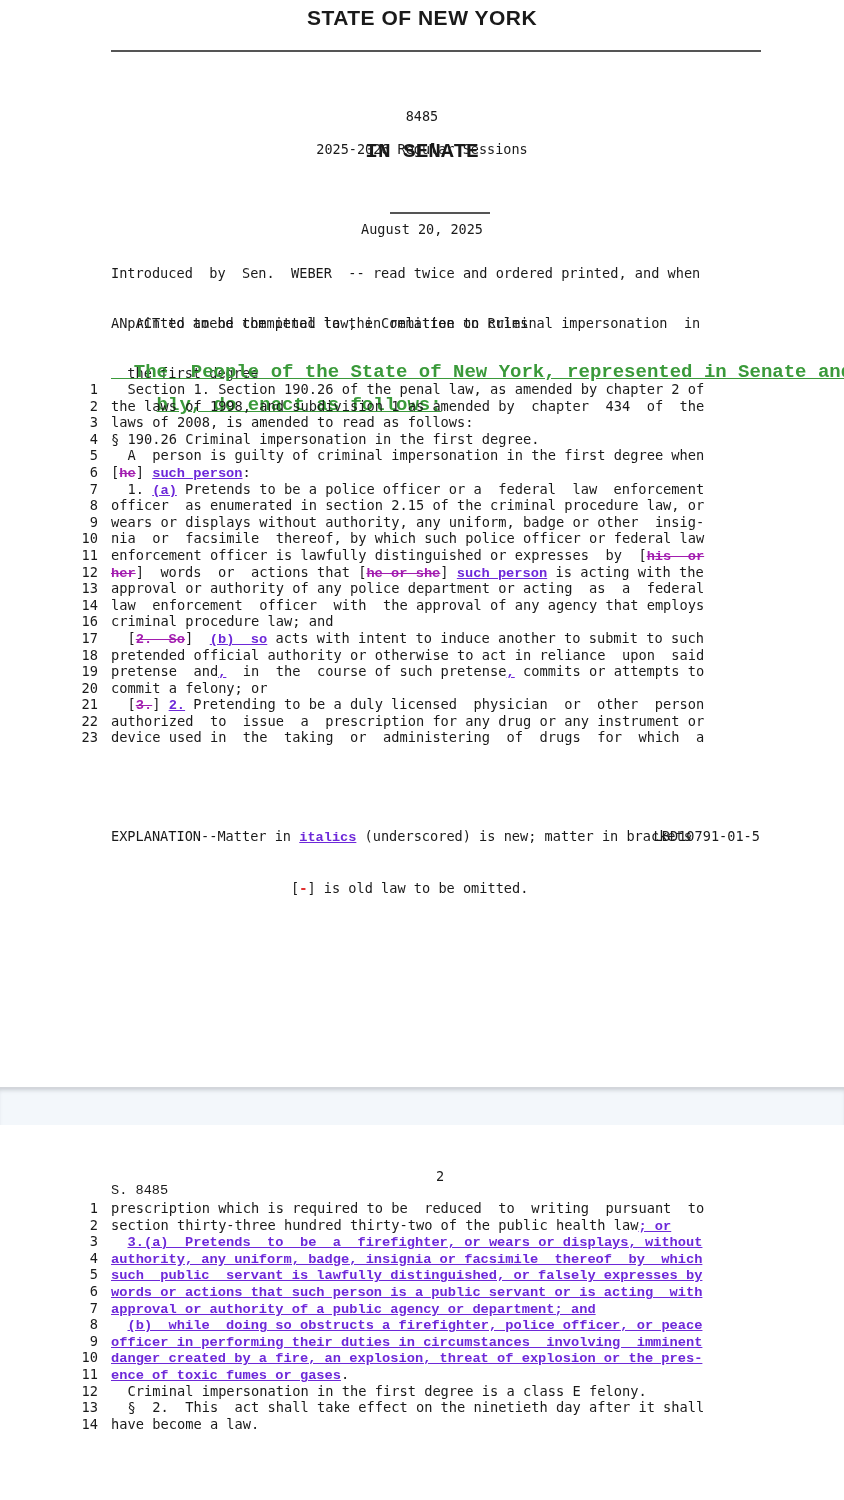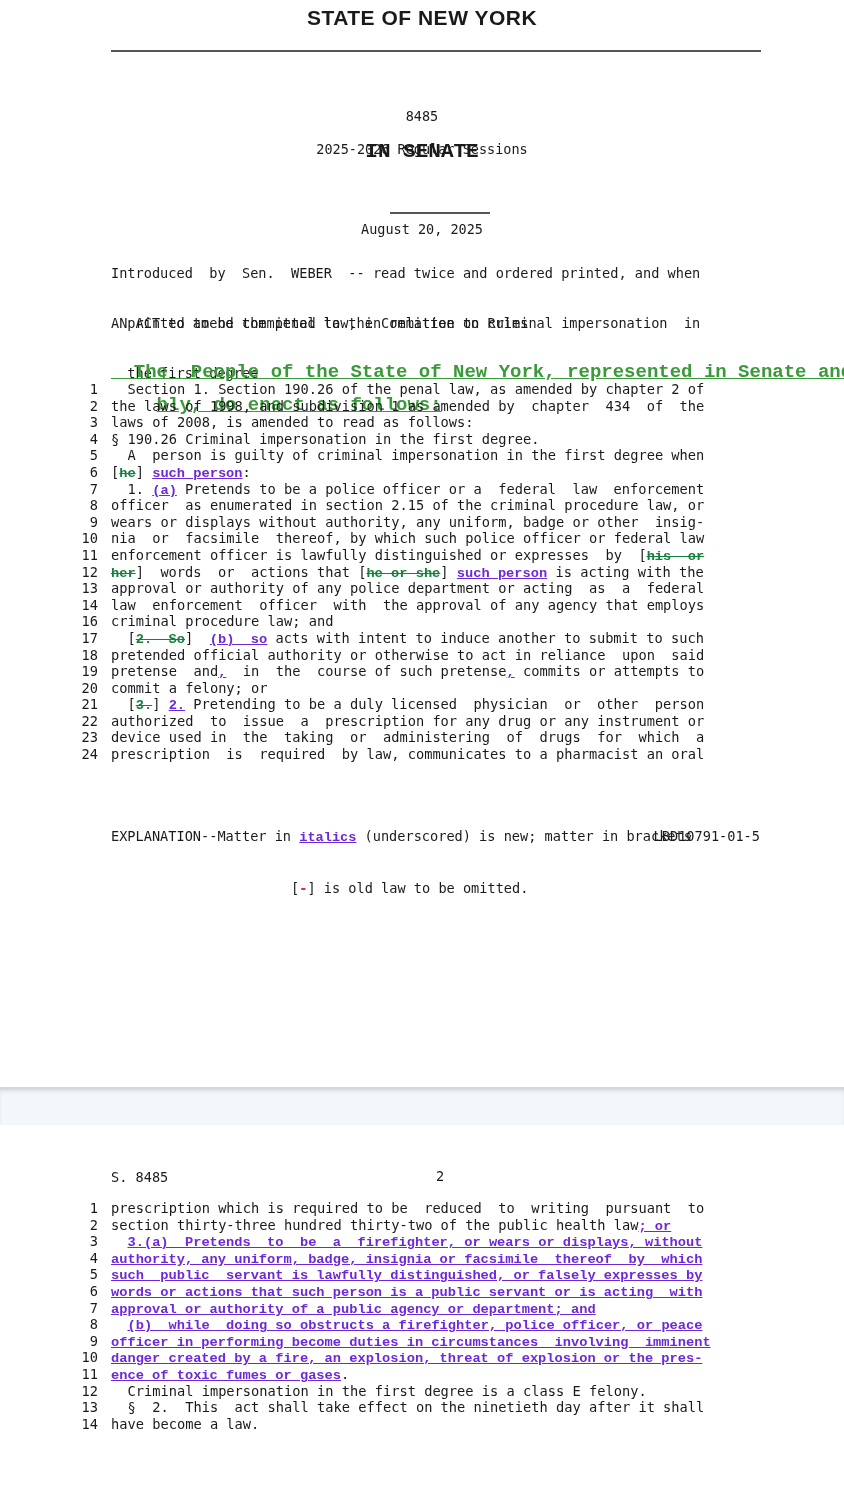--- a/index.html
+++ b/index.html
@@ -16,26 +16,26 @@
   .hr-short { position: absolute; top: 212px; left: 390px; width: 100px; height: 0; border-top: 2px solid #555; }
 
   .block { position: absolute; left: 111px; width: 650px; font-size: 13.6px; line-height: 16.5px; white-space: pre; }
   .enact { position: absolute; left: 111px; width: 650px; font-family: "Liberation Mono", monospace; font-weight: bold; font-size: 19px; line-height: 16.5px; white-space: pre; color: #3a9a3a; }
 
   .lines { position: absolute; left: 76px; width: 690px; }
   .ln { position: relative; height: 16.6px; font-size: 13.7px; line-height: 16.6px; white-space: pre; }
   .ln .num { position: absolute; left: 0; width: 22px; text-align: right; color: #1a1a1a; }
   .ln .txt { position: absolute; left: 35px; width: 650px; }
   .ins { color: #6d28d9; text-decoration: underline; font-family: "Liberation Mono", monospace; font-weight: bold; }
-  .del { color: #15803d; text-decoration: line-through; font-family: "Liberation Mono", monospace; font-weight: bold; }
+  .del { color: #a21caf; text-decoration: line-through; font-family: "Liberation Mono", monospace; font-weight: bold; }
 
   .expl { position: absolute; top: 795px; left: 111px; width: 650px; font-size: 13.6px; line-height: 16.5px; white-space: pre; }
   .lbd { position: absolute; top: 828px; left: 600px; width: 160px; text-align: right; font-size: 13.6px; }
 
-  .p2-header { position: absolute; top: 44px; left: 111px; font-size: 13.6px; }
+  .p2-header { position: absolute; top: 58px; left: 111px; font-size: 13.6px; font-family: Liberation Mono, monospace; }
   .p2-pagenum { position: absolute; top: 43px; left: 436px; font-size: 13.6px; }
 </style>
 </head>
 <body>
 
 <div class="page" id="page1">
   <div class="title">STATE OF NEW YORK</div>
   <div class="hr-long"></div>
   <div class="center-line" style="top:70px;">8485</div>
   <div class="center-line" style="top:103px;">2025-2026 Regular Sessions</div>
@@ -74,21 +74,20 @@
       <div class="ln"><span class="num">13</span><span class="txt"><span>approval or authority of any police department or acting  as  a  federal</span></span></div>
       <div class="ln"><span class="num">14</span><span class="txt"><span>law  enforcement  officer  with  the approval of any agency that employs</span></span></div>
       <div class="ln"><span class="num">16</span><span class="txt"><span>criminal procedure law; and</span></span></div>
       <div class="ln"><span class="num">17</span><span class="txt"><span>  [</span><span class="del">2.  So</span><span>]  </span><span class="ins">(b)  so</span><span> acts with intent to induce another to submit to such</span></span></div>
       <div class="ln"><span class="num">18</span><span class="txt"><span>pretended official authority or otherwise to act in reliance  upon  said</span></span></div>
       <div class="ln"><span class="num">19</span><span class="txt"><span>pretense  and</span><span class="ins">,</span><span>  in  the  course of such pretense</span><span class="ins">,</span><span> commits or attempts to</span></span></div>
       <div class="ln"><span class="num">20</span><span class="txt"><span>commit a felony; or</span></span></div>
       <div class="ln"><span class="num">21</span><span class="txt"><span>  [</span><span class="del">3.</span><span>] </span><span class="ins">2.</span><span> Pretending to be a duly licensed  physician  or  other  person</span></span></div>
       <div class="ln"><span class="num">22</span><span class="txt"><span>authorized  to  issue  a  prescription for any drug or any instrument or</span></span></div>
       <div class="ln"><span class="num">23</span><span class="txt"><span>device used in  the  taking  or  administering  of  drugs  for  which  a</span></span></div>
-      <div class="ln"><span class="num">24</span><span class="txt"><span>prescription  is  required  by law, communicates to a pharmacist an oral</span></span></div>
     </div>
 
   <div class="expl">
     <div><span>EXPLANATION--Matter in </span><span class="ins">italics</span><span> (underscored) is new; matter in brackets</span></div>
     <div><span>                      [</span><span style="color:#e03030;font-weight:bold;">-</span><span>] is old law to be omitted.</span></div>
   </div>
   <div class="lbd">LBD10791-01-5</div>
 </div>
 
 <div id="page-gap"></div>
@@ -98,20 +97,20 @@
   <div class="p2-pagenum">2</div>
   <div class="lines" id="p2-lines" style="top:75px;">
       <div class="ln"><span class="num">1</span><span class="txt"><span>prescription which is required to be  reduced  to  writing  pursuant  to</span></span></div>
       <div class="ln"><span class="num">2</span><span class="txt"><span>section thirty-three hundred thirty-two of the public health law</span><span class="ins">; or</span></span></div>
       <div class="ln"><span class="num">3</span><span class="txt"><span>  </span><span class="ins">3.(a)  Pretends  to  be  a  firefighter, or wears or displays, without</span></span></div>
       <div class="ln"><span class="num">4</span><span class="txt"><span class="ins">authority, any uniform, badge, insignia or facsimile  thereof  by  which</span></span></div>
       <div class="ln"><span class="num">5</span><span class="txt"><span class="ins">such  public  servant is lawfully distinguished, or falsely expresses by</span></span></div>
       <div class="ln"><span class="num">6</span><span class="txt"><span class="ins">words or actions that such person is a public servant or is acting  with</span></span></div>
       <div class="ln"><span class="num">7</span><span class="txt"><span class="ins">approval or authority of a public agency or department; and</span></span></div>
       <div class="ln"><span class="num">8</span><span class="txt"><span>  </span><span class="ins">(b)  while  doing so obstructs a firefighter, police officer, or peace</span></span></div>
-      <div class="ln"><span class="num">9</span><span class="txt"><span class="ins">officer in performing become duties in circumstances  involving  imminent</span></span></div>
+      <div class="ln"><span class="num">9</span><span class="txt"><span class="ins">officer in performing their duties in circumstances  involving  imminent</span></span></div>
       <div class="ln"><span class="num">10</span><span class="txt"><span class="ins">danger created by a fire, an explosion, threat of explosion or the pres-</span></span></div>
       <div class="ln"><span class="num">11</span><span class="txt"><span class="ins">ence of toxic fumes or gases</span><span>.</span></span></div>
       <div class="ln"><span class="num">12</span><span class="txt"><span>  Criminal impersonation in the first degree is a class E felony.</span></span></div>
       <div class="ln"><span class="num">13</span><span class="txt"><span>  §  2.  This  act shall take effect on the ninetieth day after it shall</span></span></div>
       <div class="ln"><span class="num">14</span><span class="txt"><span>have become a law.</span></span></div>
     </div>
 </div>
 
 </body></html>

